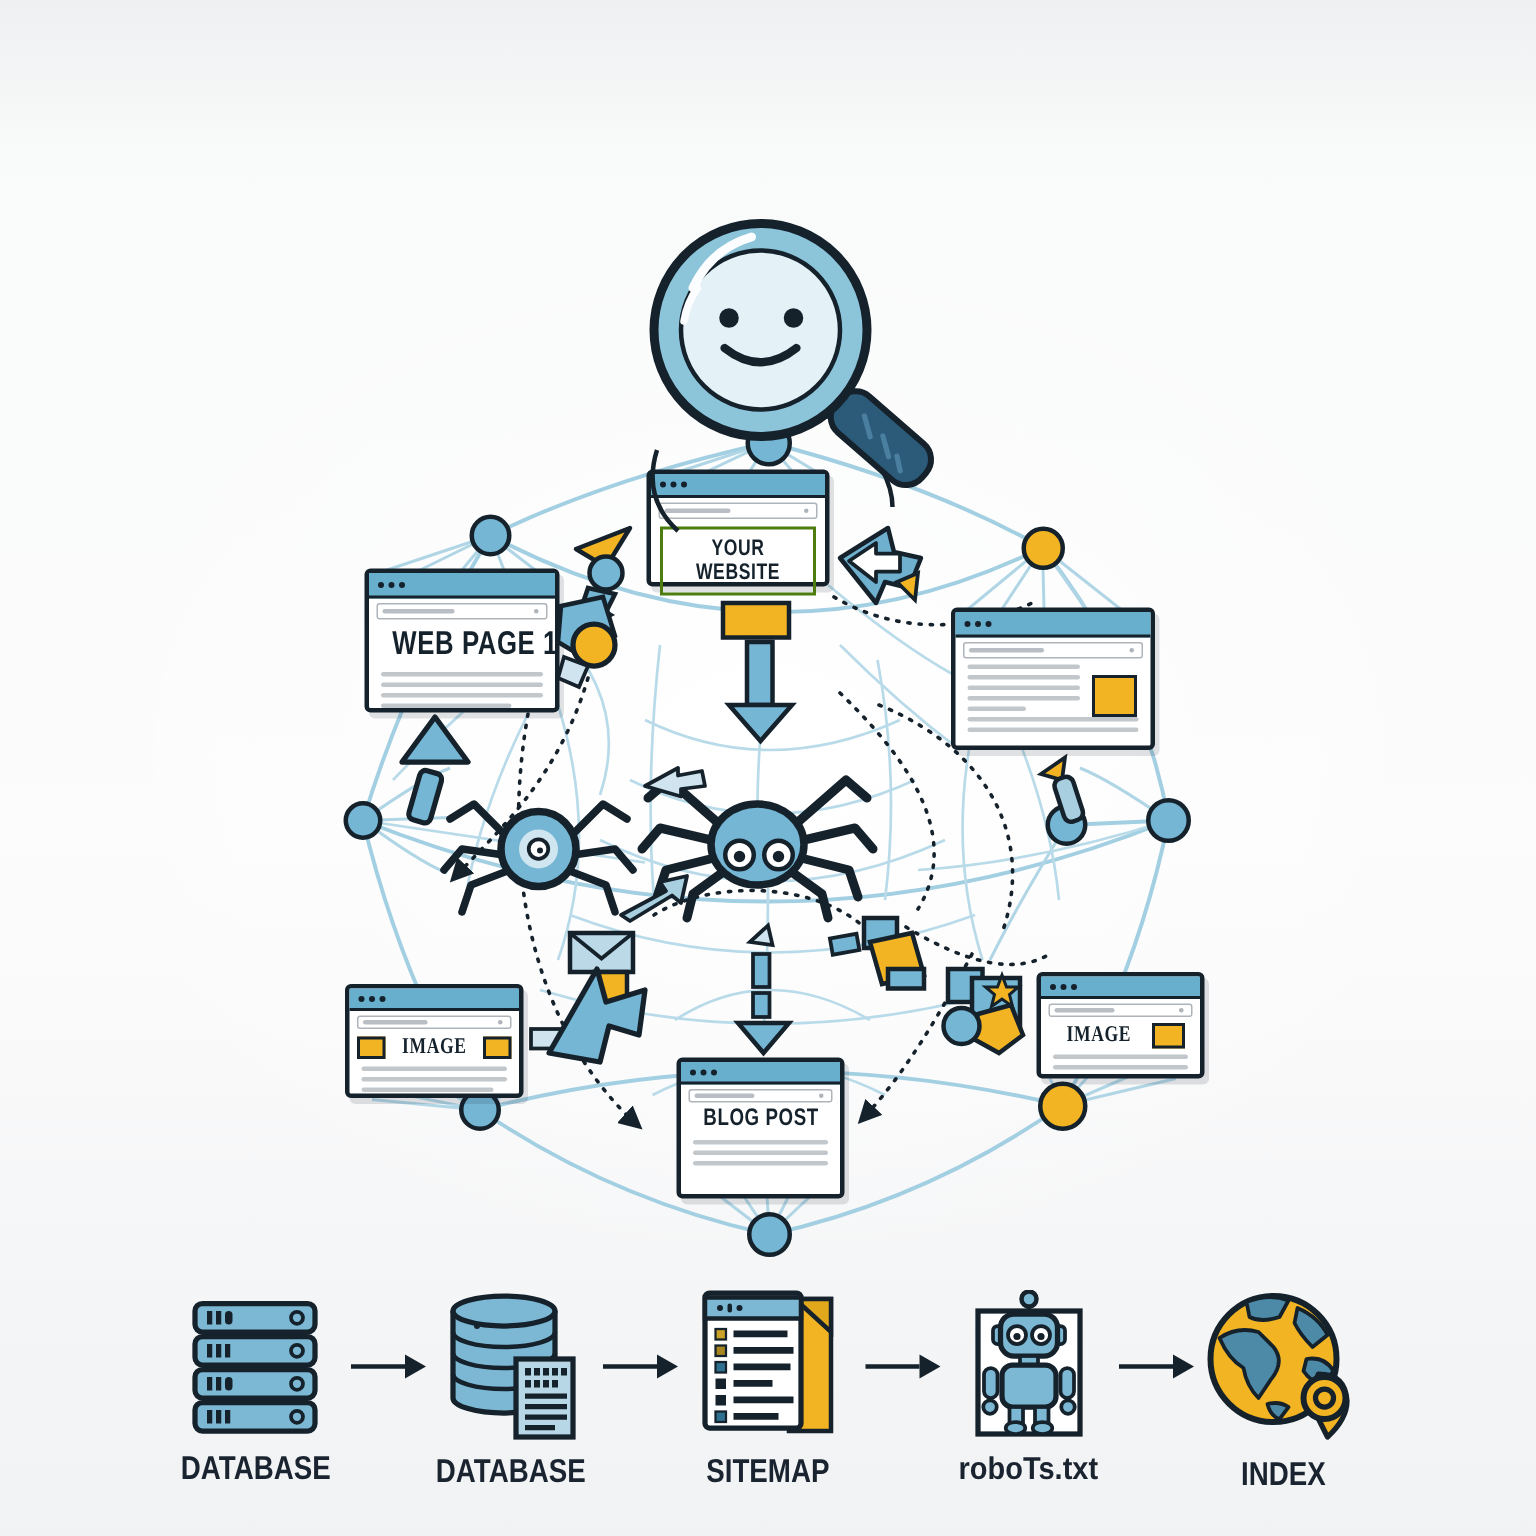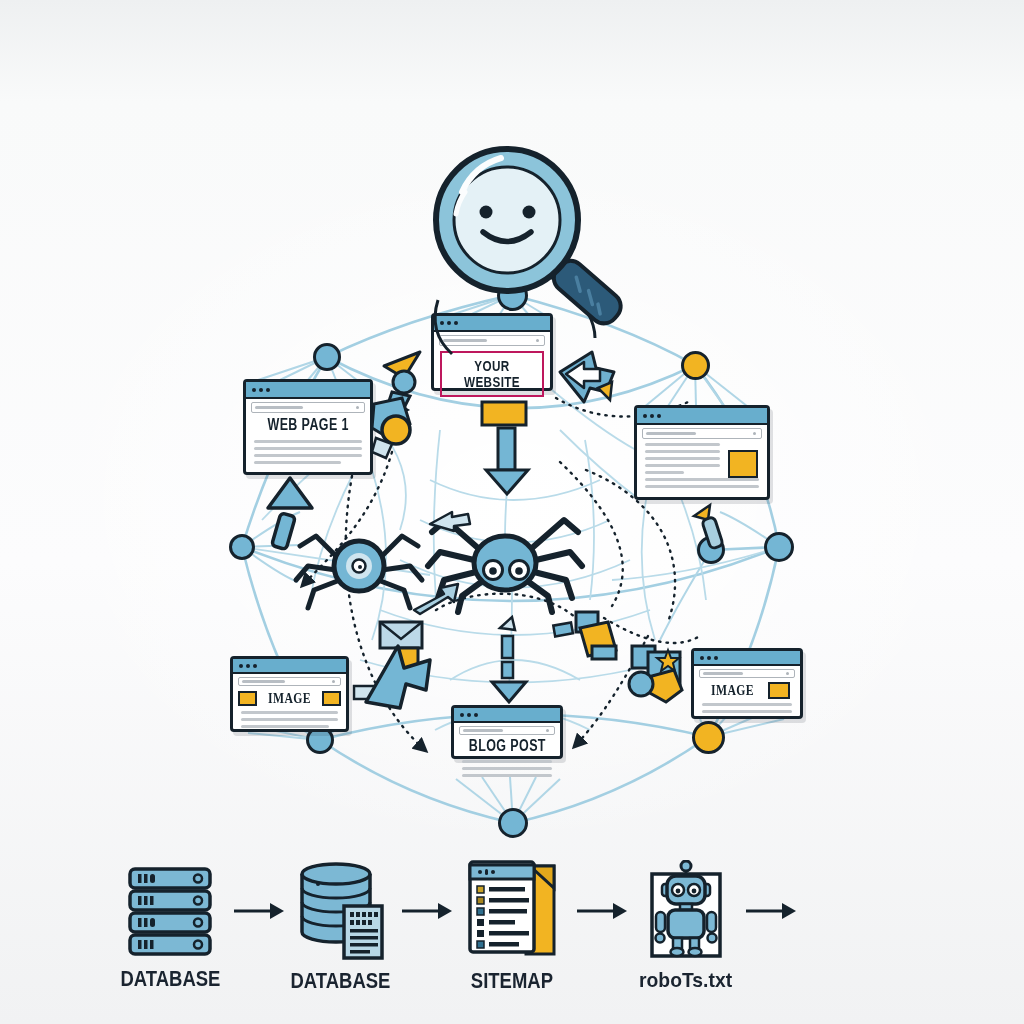--- a/index.html
+++ b/index.html
@@ -29,21 +29,21 @@
   .bw{position:absolute;background:#ffffff;border:3px solid #15222c;border-radius:4px;
       box-shadow:3px 4px 0 rgba(21,34,44,.13);z-index:3;box-sizing:border-box;}
   .bar{background:#68aecd;border-bottom:2.5px solid #15222c;display:flex;align-items:center;gap:3px;padding:0 6px;}
   .dot{width:4px;height:4px;border-radius:50%;background:#15222c;flex:0 0 auto;}
   .url{height:9px;margin:3px 5px 2px;border:1.5px solid #aeb4ba;border-radius:2px;display:flex;align-items:center;gap:2px;padding:0 3px;}
   .url .pill{height:3px;flex:0 0 45%;background:#b8bec4;border-radius:2px;}
   .url .udot{width:3px;height:3px;border-radius:50%;background:#aeb4ba;margin-left:auto;margin-right:2px;}
   .tline{height:3px;background:#c2c7cc;border-radius:2px;margin:4px 8px;}
   .wlabel{font-weight:bold;color:#15222c;text-align:center;}
   .cond{display:inline-block;transform:scaleX(0.78);transform-origin:center;white-space:nowrap;letter-spacing:.5px;}
-  .frame{border:2px solid #be185d;margin:5px 6px;padding:4px 2px;display:flex;align-items:center;justify-content:center;}
+  .frame{border:2px solid #4d7c0f;margin:5px 6px;padding:4px 2px;display:flex;align-items:center;justify-content:center;}
   .ysq{background:#f2b422;border:2px solid #15222c;flex:0 0 auto;box-sizing:border-box;}
   .imgrow{display:flex;align-items:center;justify-content:center;gap:5px;margin:4px 6px 2px;font-family:Liberation Serif, serif;}
   
   .pipeline{position:absolute;left:0;top:848px;width:1024px;height:170px;z-index:5;}
   .step{position:absolute;width:170px;display:flex;flex-direction:column;align-items:center;}
   .step-label{font-weight:bold;font-size:22px;color:#1a2430;transform:scaleX(0.84);white-space:nowrap;margin-top:8px;}
   .step-label.lc{font-size:21px;transform:scaleX(0.92);}
   .flow-arrow{position:absolute;}
 </style>
 </head>
@@ -174,21 +174,21 @@
   <div class="bw" style="left:243px;top:379px;width:130px;height:96px;">
     <div class="bar" style="height:15px;">
       <span class="dot"></span>
       <span class="dot"></span>
       <span class="dot"></span>
     </div>
     <div class="url">
         <span class="pill"></span>
         <span class="udot"></span>
       </div>
-    <div class="wlabel" style="font-size:16px;margin-top:3px;"><span class="cond">WEB PAGE 1</span></div>
+    <div class="wlabel" style="font-size:22px;margin-top:3px;"><span class="cond">WEB PAGE 1</span></div>
     <div class="tline" style="margin-top:6px;"></div>
     <div class="tline"></div>
     <div class="tline"></div>
     <div class="tline" style="width:70%;"></div>
   </div>
 
   <div class="bw" style="left:634px;top:405px;width:136px;height:95px;">
     <div class="bar" style="height:15px;">
       <span class="dot"></span>
       <span class="dot"></span>
@@ -241,21 +241,21 @@
         <span class="udot"></span>
       </div>
     <div class="imgrow" style="gap:8px;">
       <span class="wlabel" style="font-size:15px;"><span class="cond">IMAGE</span></span>
       <span class="ysq" style="width:22px;height:17px;"></span>
     </div>
     <div class="tline"></div>
     <div class="tline"></div>
   </div>
 
-  <div class="bw" style="left:451px;top:705px;width:112px;height:54px;">
+  <div class="bw" style="left:451px;top:705px;width:112px;height:94px;">
     <div class="bar" style="height:13px;">
       <span class="dot"></span>
       <span class="dot"></span>
       <span class="dot"></span>
     </div>
     <div class="url" style="height:7px;">
         <span class="pill"></span>
         <span class="udot"></span>
       </div>
     <div class="wlabel" style="font-size:16px;margin-top:2px;"><span class="cond">BLOG POST</span></div>
@@ -518,15 +518,33 @@
         <ellipse cx="59" cy="92" rx="6.5" ry="4" fill="#7cb8d4" stroke="#15222c" stroke-width="2.5"></ellipse>
       </svg>
       <div class="step-label lc">roboTs.txt</div>
     </div>
 
     <svg class="flow-arrow" style="left:744px;top:52px;" width="52" height="22" viewBox="0 0 52 22">
       <line x1="2" y1="11" x2="38" y2="11" stroke="#15222c" stroke-width="3"></line>
       <polygon points="38,3 52,11 38,19" fill="#15222c"></polygon>
     </svg>
 
+    <div class="step" style="left:771px;top:10px;">
+      <svg width="110" height="104" viewBox="0 0 110 104">
+        <circle cx="48" cy="48" r="42" fill="#f2b422" stroke="#15222c" stroke-width="4"></circle>
+        <g fill="#4d8aa8" stroke="#15222c" stroke-width="2.5" stroke-linejoin="round">
+          <path d="M30,10 Q45,4 58,9 L52,20 Q40,24 32,20 Z"></path>
+          <path d="M12,34 Q24,26 38,30 L48,40 Q56,50 46,62 L38,74 Q30,66 28,54 Q18,48 12,34 Z"></path>
+          <path d="M64,14 Q78,20 84,32 L74,40 Q66,32 62,24 Z"></path>
+          <path d="M70,48 Q82,46 88,56 L80,66 Q72,62 68,56 Z"></path>
+          <path d="M44,78 Q52,76 58,80 L52,88 Q46,86 44,78 Z"></path>
+        </g>
+        <g>
+          <path d="M78,58 Q96,58 97,76 Q97,88 84,100 L76,84 Q70,74 78,58 Z" fill="#f2b422" stroke="#15222c" stroke-width="3.5" stroke-linejoin="round"></path>
+          <circle cx="82" cy="74" r="14" fill="#f2b422" stroke="#15222c" stroke-width="4"></circle>
+          <circle cx="82" cy="74" r="6" fill="#f2b422" stroke="#15222c" stroke-width="3.5"></circle>
+        </g>
+      </svg>
+      <div class="step-label">INDEX</div>
+    </div>
   </div>
 
 </div>
 
 </body></html>

